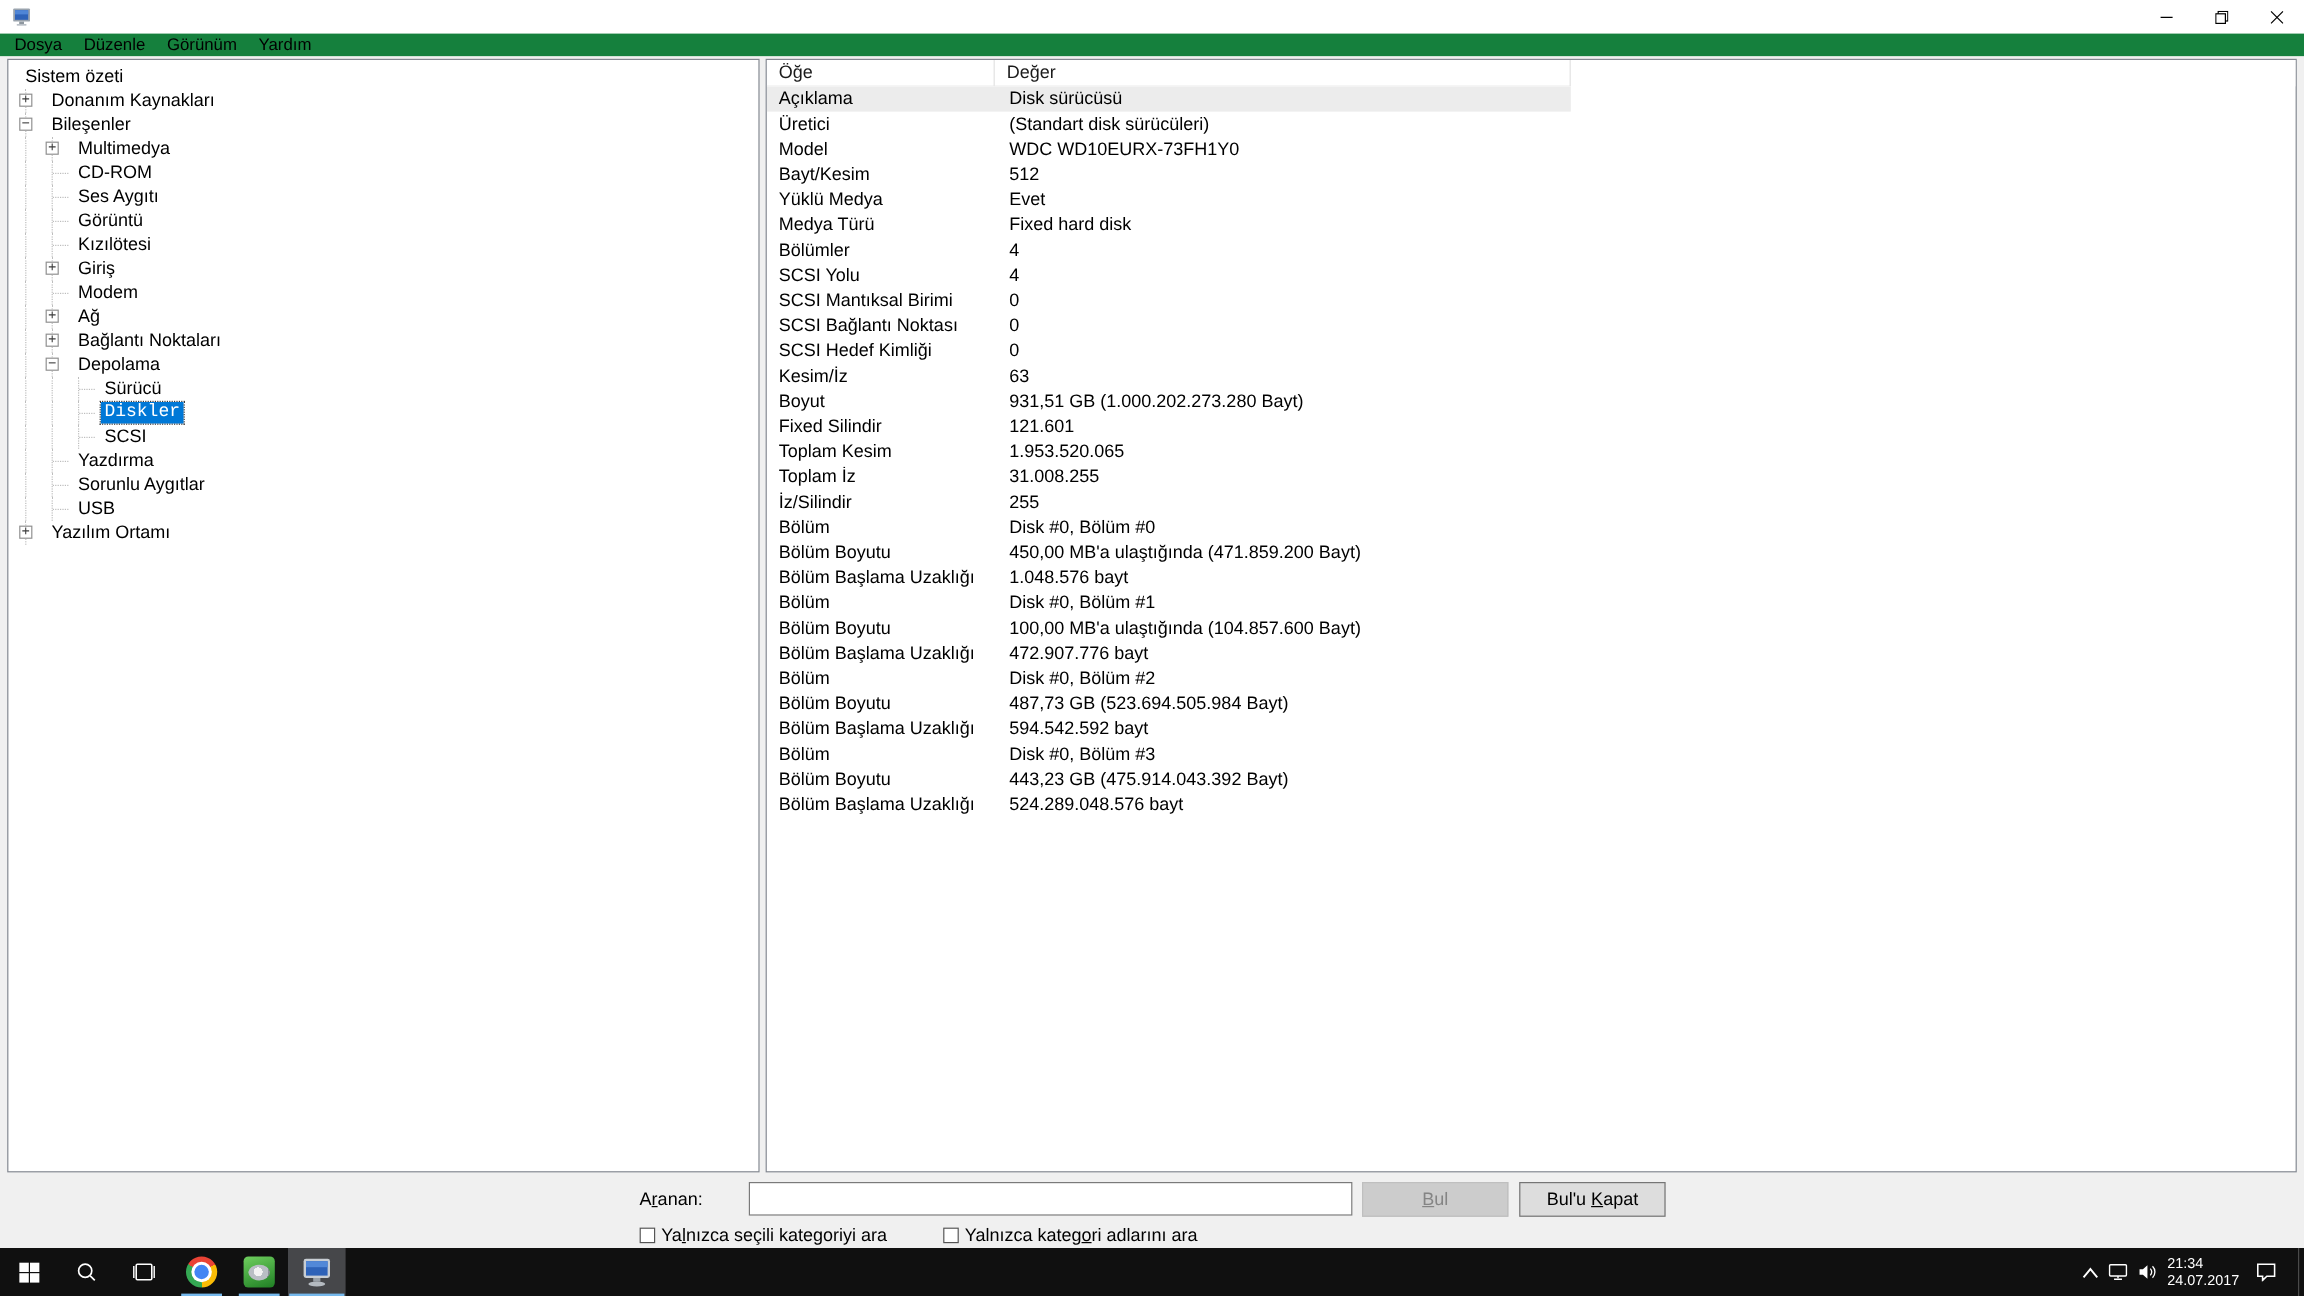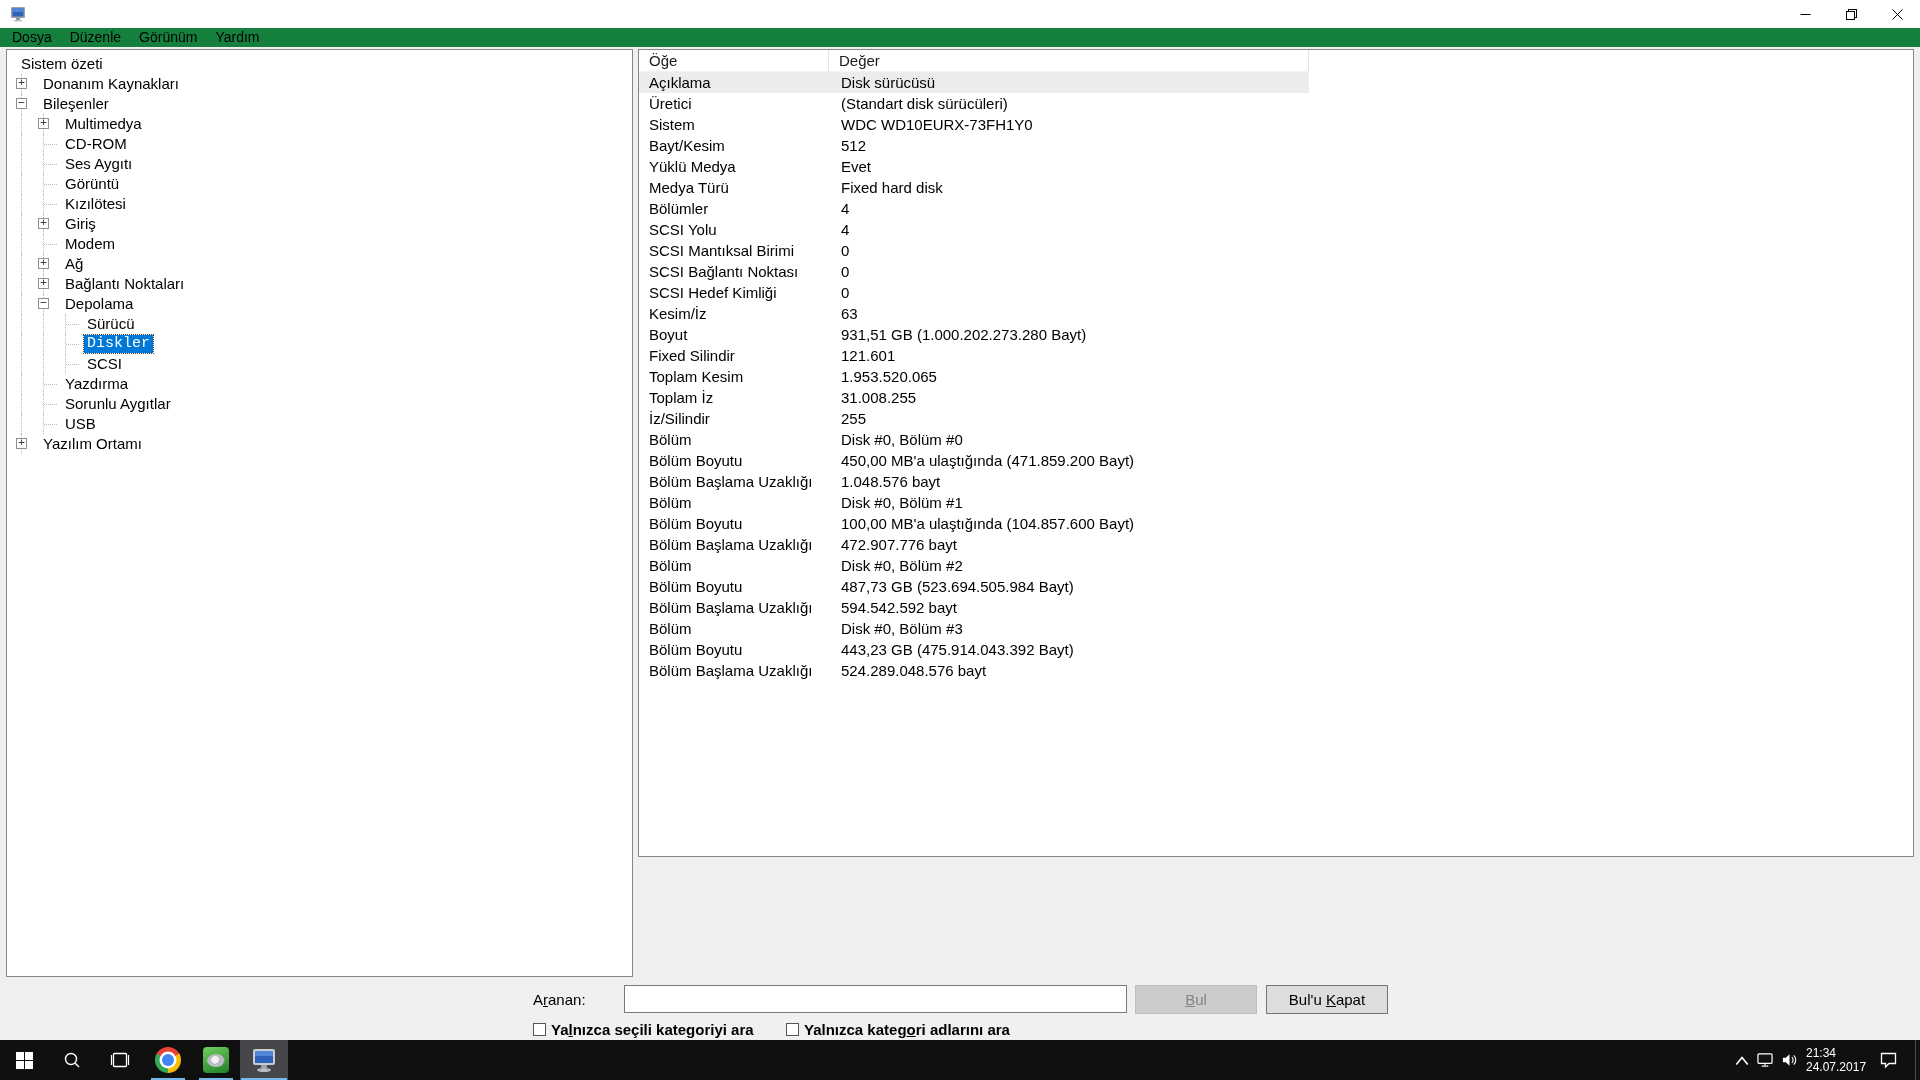--- a/index.html
+++ b/index.html
@@ -29,21 +29,21 @@
   .guide { width:22px; height:20px; position:relative; flex:none; }
   .guide.line::before { content:""; position:absolute; left:6px; top:0; bottom:0; width:0; border-left:1px dotted #bdbdbd; }
   .toggle { position:absolute; left:1px; top:4px; width:11px; height:11px; background:#fff;
             border:1px solid #919191; color:#3c3c3c; font-family:"DejaVu Sans Mono", monospace;
             font-size:11px; line-height:8px; text-align:center; z-index:2; }
   .stub { position:absolute; left:7px; top:10px; width:13px; border-top:1px dotted #bdbdbd; }
   .tlabel { margin-left:3px; padding:1px 3px; line-height:16px; white-space:nowrap; }
   .tlabel.sel { background:#0078d7; color:#fff; outline:1px dotted #3c3c3c;font-family:Liberation Mono, monospace; }
 
   
-  .right-panel { position:absolute; left:638px; top:49px; width:1276px; height:808px; background:#fff;
+  .right-panel { position:absolute; left:638px; top:49px; width:1276px; height:928px; background:#fff;
                  border:1px solid #828790; overflow:hidden; }
   .thead { display:flex; height:22px; align-items:center; background:#fff; }
   .thcell { height:22px; line-height:22px; font-size:15px; color:#1a1a1a; padding-left:10px;
             border-right:1px solid #e2e2e2; border-bottom:1px solid #f3f3f3; white-space:nowrap; }
   .thcell.c1 { width:190px; }
   .thcell.c2 { width:480px; }
   .trow { display:flex; height:21px; align-items:center; font-size:15px; color:#000; width:670px; }
   .trow.selected { background:#ececec; }
   .tcell { white-space:nowrap; overflow:hidden; }
   .tcell.c1 { width:190px; padding-left:10px; flex:none; }
@@ -51,21 +51,21 @@
 
   
   .search-label { position:absolute; left:533px; top:991px; font-size:15px; color:#000; }
   .search-input { position:absolute; left:624px; top:985px; width:503px; height:28px; background:#fff;
                   border:1px solid #7a7a7a; font-size:15px; padding:0 6px; font-family:"Liberation Sans",sans-serif; }
   .btn { position:absolute; top:985px; width:122px; height:29px; font-size:15px; text-align:center; line-height:27px; }
   .btn-find { left:1135px; background:#cccccc; border:1px solid #bfbfbf; color:#848484; }
   .btn-closefind { left:1266px; background:#dddddd; border:1px solid #757575; color:#000; }
   .accel { text-decoration:underline; }
 
-  .cb-row { position:absolute; top:1021px; height:17px; display:flex; align-items:center; font-size:15px; color:#000;font-weight:bold; }
+  .cb-row { position:absolute; top:1021px; height:17px; display:flex; align-items:center; font-size:15px; color:#000; }
   .cb1 { left:533px; } .cb2 { left:786px; }
   .cbbox { width:13px; height:13px; background:#fff; border:1px solid #555; margin-right:5px; flex:none; }
 
   
   .taskbar { position:absolute; left:0; top:1040px; width:1920px; height:40px; background:#101010; }
   .tb-left { position:absolute; left:0; top:0; display:flex; height:40px; }
   .tb-btn { width:48px; height:40px; position:relative; display:flex; align-items:center; justify-content:center; }
   .tb-btn.active { background:#46474a; }
   .runline { position:absolute; bottom:0; left:7px; right:7px; height:2px; background:#76b9ed; }
   .tb-btn.active .runline { left:1px; right:1px; }
@@ -276,21 +276,21 @@
     <div id="table-rows">
         <div class="trow selected">
           <div class="tcell c1">Açıklama</div>
           <div class="tcell c2">Disk sürücüsü</div>
         </div>
         <div class="trow">
           <div class="tcell c1">Üretici</div>
           <div class="tcell c2">(Standart disk sürücüleri)</div>
         </div>
         <div class="trow">
-          <div class="tcell c1">Sistem</div>
+          <div class="tcell c1">Model</div>
           <div class="tcell c2">WDC WD10EURX-73FH1Y0</div>
         </div>
         <div class="trow">
           <div class="tcell c1">Bayt/Kesim</div>
           <div class="tcell c2">512</div>
         </div>
         <div class="trow">
           <div class="tcell c1">Yüklü Medya</div>
           <div class="tcell c2">Evet</div>
         </div>

